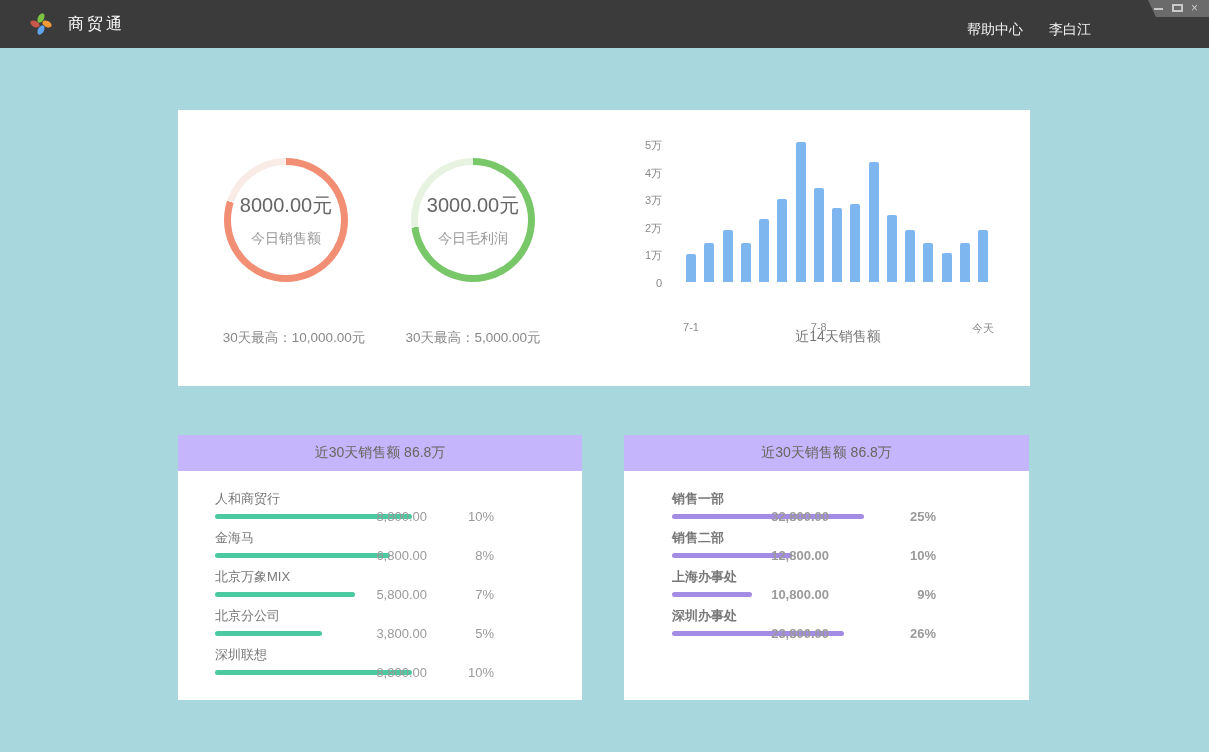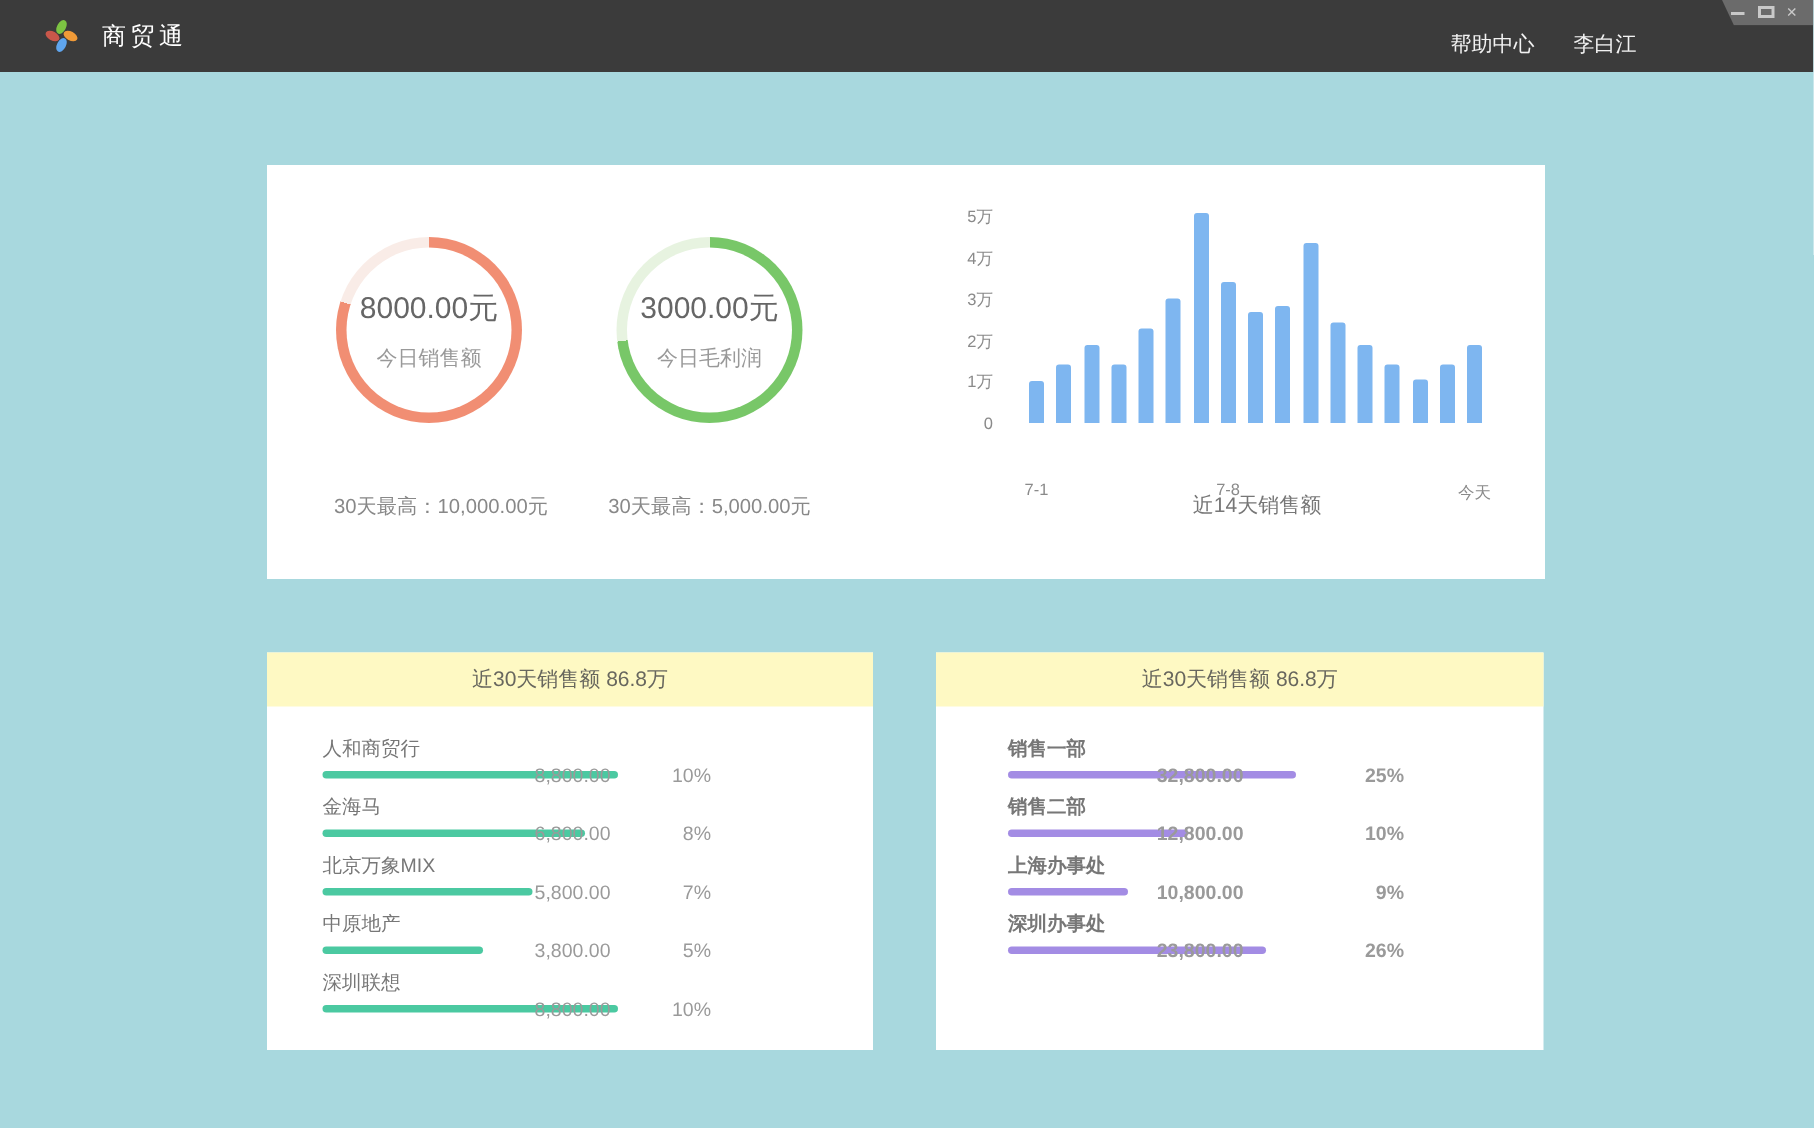--- a/index.html
+++ b/index.html
@@ -29,21 +29,21 @@
   .win-btn { width:11px; height:11px; position:relative; cursor:pointer; }
   .win-btn .min-glyph { position:absolute; left:1px; top:5px; width:9px; height:2px; background:#C9C9C9; }
   .win-btn .max-glyph { position:absolute; left:0; top:1px; width:11px; height:8px; border:2px solid #C9C9C9; }
   .win-btn .close-glyph { position:absolute; left:0; top:-2px; color:#C9C9C9; font-size:12px; line-height:14px; }
   
   .card { position:absolute; background:#FFFFFF; }
   .card-top { left:178px; top:110px; width:852px; height:276px; }
   .card-left { left:178px; top:435px; width:404px; height:265px; }
   .card-right { left:624px; top:435px; width:405px; height:265px; }
   .rank-header {
-    height:36px; background:#fef9c3; display:flex; align-items:center; justify-content:center;
+    height:36px; background:#c4b5fd; display:flex; align-items:center; justify-content:center;
     font-size:14px; color:#68675e;
   }
   
   .gauge { position:absolute; width:124px; height:124px; border-radius:50%; }
   .gauge-inner {
     position:absolute; inset:7px; background:#FFFFFF; border-radius:50%;
     display:flex; flex-direction:column; align-items:center; justify-content:center;
   }
   .gauge-amount { font-size:20px; color:#666666; }
   .gauge-label { font-size:14px; color:#999999; margin-top:11px; }
@@ -57,21 +57,21 @@
   .chart-caption { position:absolute; left:508px; top:218px; width:304px; text-align:center; font-size:14px; color:#777777; }
   
   .rank-body { padding-top:19px; }
   .rank-row { position:relative; height:39px; }
   .rank-label { font-size:13px; color:#777777; }
   .rank-bar { height:5px; border-radius:3px; margin-top:6px; }
   .rank-values { position:absolute; bottom:5px; display:flex; }
   .rank-val { display:inline-block; min-width:72px; text-align:right; font-size:13px; color:#9a9a9a; }
   .rank-pct { display:inline-block; width:34px; text-align:right; font-size:13px; color:#9a9a9a;margin-left:33px; }
   .card-left  .rank-body { padding-left:37px; padding-right:50px; }
-  .card-left  .rank-values { right:58px; }
+  .card-left  .rank-values { right:38px; }
   .card-right .rank-body { padding-left:48px; padding-right:39px;font-weight:bold; }
   .card-right .rank-values { right:54px;gap:40px; }
 </style>
 </head>
 <body>
 
 <div class="app">
 
   <div class="titlebar">
     <svg class="logo" viewBox="0 0 24 24">
@@ -171,21 +171,21 @@
         </div>
         <div class="rank-row">
           <div class="rank-label">北京万象MIX</div>
           <div class="rank-bar" style="width: 140px; background: rgb(75, 201, 161);"></div>
           <div class="rank-values">
             <span class="rank-val">5,800.00</span>
             <span class="rank-pct">7%</span>
           </div>
         </div>
         <div class="rank-row">
-          <div class="rank-label">中原地产</div>
+          <div class="rank-label">北京分公司</div>
           <div class="rank-bar" style="width: 107px; background: rgb(75, 201, 161);"></div>
           <div class="rank-values">
             <span class="rank-val">3,800.00</span>
             <span class="rank-pct">5%</span>
           </div>
         </div>
         <div class="rank-row">
           <div class="rank-label">深圳联想</div>
           <div class="rank-bar" style="width: 197px; background: rgb(75, 201, 161);"></div>
           <div class="rank-values">

